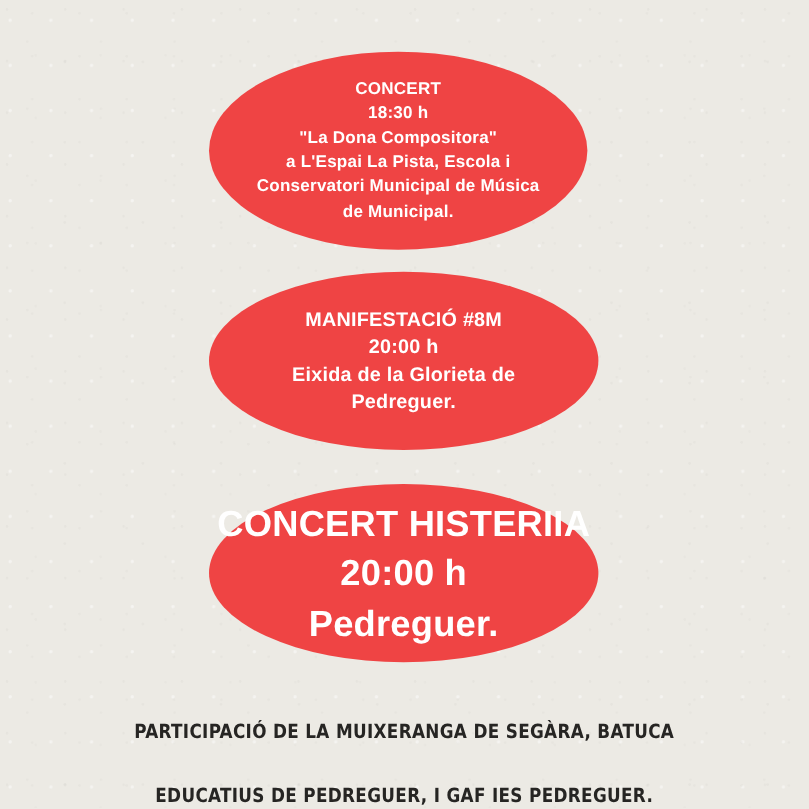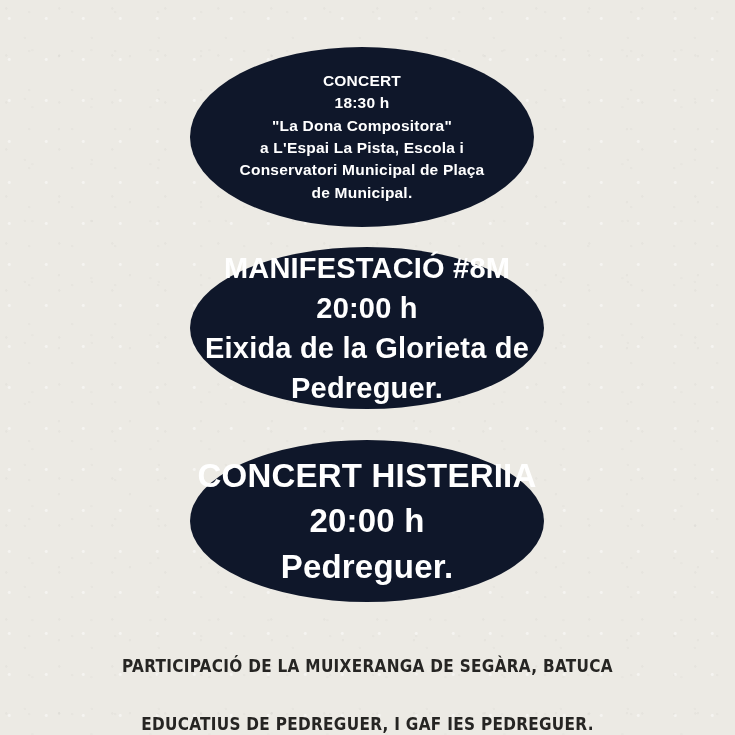--- a/index.html
+++ b/index.html
@@ -30,21 +30,21 @@
     opacity: .9;
   }
   .poster {
     position: absolute;
     inset: 0;
     display: flex;
     flex-direction: column;
     align-items: center;
   }
   .blob {
-    background: #0f172a;
+    background: #ef4444;
     color: #ffffff;
     border-radius: 50% / 50%;
     display: flex;
     flex-direction: column;
     align-items: center;
     justify-content: center;
     text-align: center;
     box-sizing: border-box;
   }
   .blob .line {
@@ -72,21 +72,21 @@
   
   #block-manifestacio {
     position: absolute;
     left: 190px;
     top: 247px;
     width: 354px;
     height: 162px;
     padding: 0 22px;
   }
   #block-manifestacio .line {
-    font-size: 29px;
+    font-size: 18px;
     font-weight: bold;
     line-height: 1.38;
     letter-spacing: .2px;
   }
 
   
   #block-histeriia {
     position: absolute;
     left: 190px;
     top: 440px;
@@ -128,21 +128,21 @@
 
 <div class="paper-texture"></div>
 
 <div class="poster">
 
   <div class="blob" id="block-concert">
     <span class="line">CONCERT</span>
     <span class="line">18:30 h</span>
     <span class="line">"La Dona Compositora"</span>
     <span class="line">a L'Espai La Pista, Escola i</span>
-    <span class="line">Conservatori Municipal de Plaça</span>
+    <span class="line">Conservatori Municipal de Música</span>
     <span class="line">de Municipal.</span>
   </div>
 
   <div class="blob" id="block-manifestacio">
     <span class="line">MANIFESTACIÓ #8M</span>
     <span class="line">20:00 h</span>
     <span class="line">Eixida de la Glorieta de</span>
     <span class="line">Pedreguer.</span>
   </div>
 

